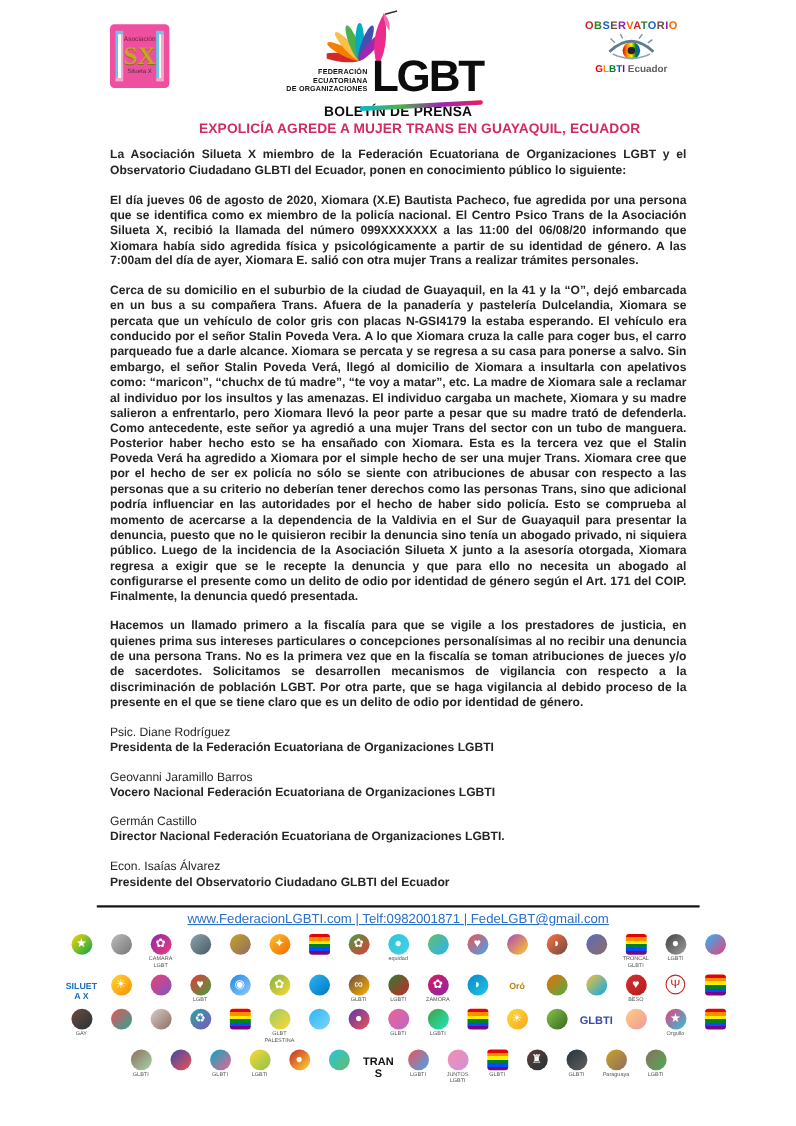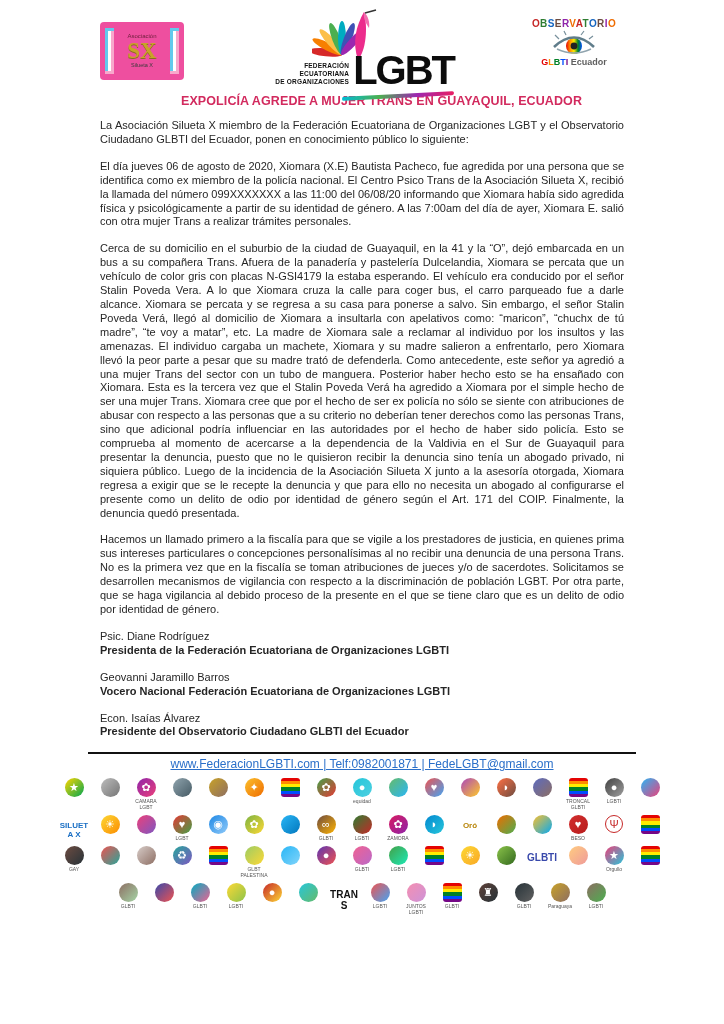--- a/index.html
+++ b/index.html
@@ -12,21 +12,21 @@
     overflow:hidden;
     box-sizing:border-box;
   }
   
   .header{
     display:flex;align-items:flex-start;justify-content:space-between;
     padding:14px 100px 0 100px;height:92px;box-sizing:border-box;
   }
   
   .logo-sx{
-    width:84px;height:58px;margin-top:8px;
+    width:54px;height:58px;margin-top:8px;
     background:var(--pink,#ee4f9f);border-radius:4px;
     display:flex;align-items:center;justify-content:flex-start;
     padding:4px 5px;box-sizing:border-box;flex:0 0 auto;
   }
   .sx-bracket{width:9px;height:46px;
     background:linear-gradient(90deg,#63c9ec 0 34%,#ffffff 34% 66%,#f8a8cc 66%);
     border-top:3px solid #63c9ec;border-bottom:3px solid #f8a8cc;box-sizing:border-box;}
   .sx-center{flex:1;text-align:center;line-height:1;}
   .sx-top{font-size:6px;color:#6d1f3a;margin-bottom:1px;}
   .sx-big{font-family:"Liberation Serif",serif;font-weight:bold;font-size:23px;
@@ -46,21 +46,21 @@
   .obs-title{font-size:10px;font-weight:700;letter-spacing:.4px;line-height:11px;}
   .obs-eye{margin:1px auto 0;display:block;}
   .obs-bottom{font-size:9px;font-weight:800;line-height:10px;}
   .obs-country{color:#5f5f5f;font-weight:700;}
   
   .titles{text-align:center;margin-top:2px;line-height:15px;}
   .title-main{font-size:12.5px;font-weight:800;color:#0c0c0c;letter-spacing:.2px;}
   .title-sub{font-size:12.5px;font-weight:800;color:var(--accent,#d22a5e);letter-spacing:.1px;margin-top:1px;padding-left:39px;}
   
   .body{padding:10px 100px 0 100px;font-size:11px;line-height:13.9px;text-align:justify;}
-  .body p{margin:0 0 13px 0;}
+  .body p{margin:0 0 13px 0;font-weight:bold;}
   .dateline{font-weight:bold;margin:0 0 13px 0;}
   .sig{margin:0 0 13px 0;}
   .sig-name{font-weight:normal;}
   .sig-role{font-weight:bold;}
   
   .footer-rule{width:548px;height:2px;background:#111;margin:2px auto 3px;}
   .footer-contact{display:block;text-align:center;font-size:12px;
     color:var(--link,#2a6fc9);text-decoration:underline;cursor:pointer;}
   
   .collage{width:618px;margin:7px auto 0;display:flex;flex-wrap:wrap;
@@ -137,20 +137,21 @@
         <path d="M6,19 Q23,27 40,19" fill="none" stroke="#90a4ae" stroke-width="1.5"></path>
       </svg>
       <div class="obs-bottom">
         <span class="obs-glbti"><span style="color: rgb(228, 3, 3);">G</span><span style="color: rgb(255, 140, 0);">L</span><span style="color: rgb(0, 128, 38);">B</span><span style="color: rgb(0, 77, 255);">T</span><span style="color: rgb(117, 7, 135);">I</span></span>
         <span class="obs-country">Ecuador</span>
       </div>
     </div>
   </div>
 
   <div class="titles">
+    <div class="title-main">BOLETÍN DE PRENSA</div>
     <div class="title-sub">EXPOLICÍA AGREDE A MUJER TRANS EN GUAYAQUIL, ECUADOR</div>
   </div>
 
   <div class="body">
 
     <div>
 
         <p>La Asociación Silueta X miembro de la Federación Ecuatoriana de Organizaciones LGBT y el Observatorio Ciudadano GLBTI del Ecuador, ponen en conocimiento público lo siguiente:</p>
 
         <p>El día jueves 06 de agosto de 2020, Xiomara (X.E) Bautista Pacheco, fue agredida por una persona que se identifica como ex miembro de la policía nacional. El Centro Psico Trans de la Asociación Silueta X, recibió la llamada del número 099XXXXXXX a las 11:00 del 06/08/20 informando que Xiomara había sido agredida física y psicológicamente a partir de su identidad de género. A las 7:00am del día de ayer, Xiomara E. salió con otra mujer Trans a realizar trámites personales.</p>
@@ -166,20 +167,24 @@
         <div class="sig">
           <div class="sig-name">Psic. Diane Rodríguez</div>
           <div class="sig-role">Presidenta de la Federación Ecuatoriana de Organizaciones LGBTI</div>
         </div>
 
         <div class="sig">
           <div class="sig-name">Geovanni Jaramillo Barros</div>
           <div class="sig-role">Vocero Nacional Federación Ecuatoriana de Organizaciones LGBTI</div>
         </div>
 
+        <div class="sig">
+          <div class="sig-name">Germán Castillo</div>
+          <div class="sig-role">Director Nacional Federación Ecuatoriana de Organizaciones LGBTI.</div>
+        </div>
 
         <div class="sig">
           <div class="sig-name">Econ. Isaías Álvarez</div>
           <div class="sig-role">Presidente del Observatorio Ciudadano GLBTI del Ecuador</div>
         </div>
       </div>
   </div>
 
   <div class="footer-rule"></div>
   <a class="footer-contact" href="#">www.FederacionLGBTI.com | Telf:0982001871 | FedeLGBT@gmail.com</a>

